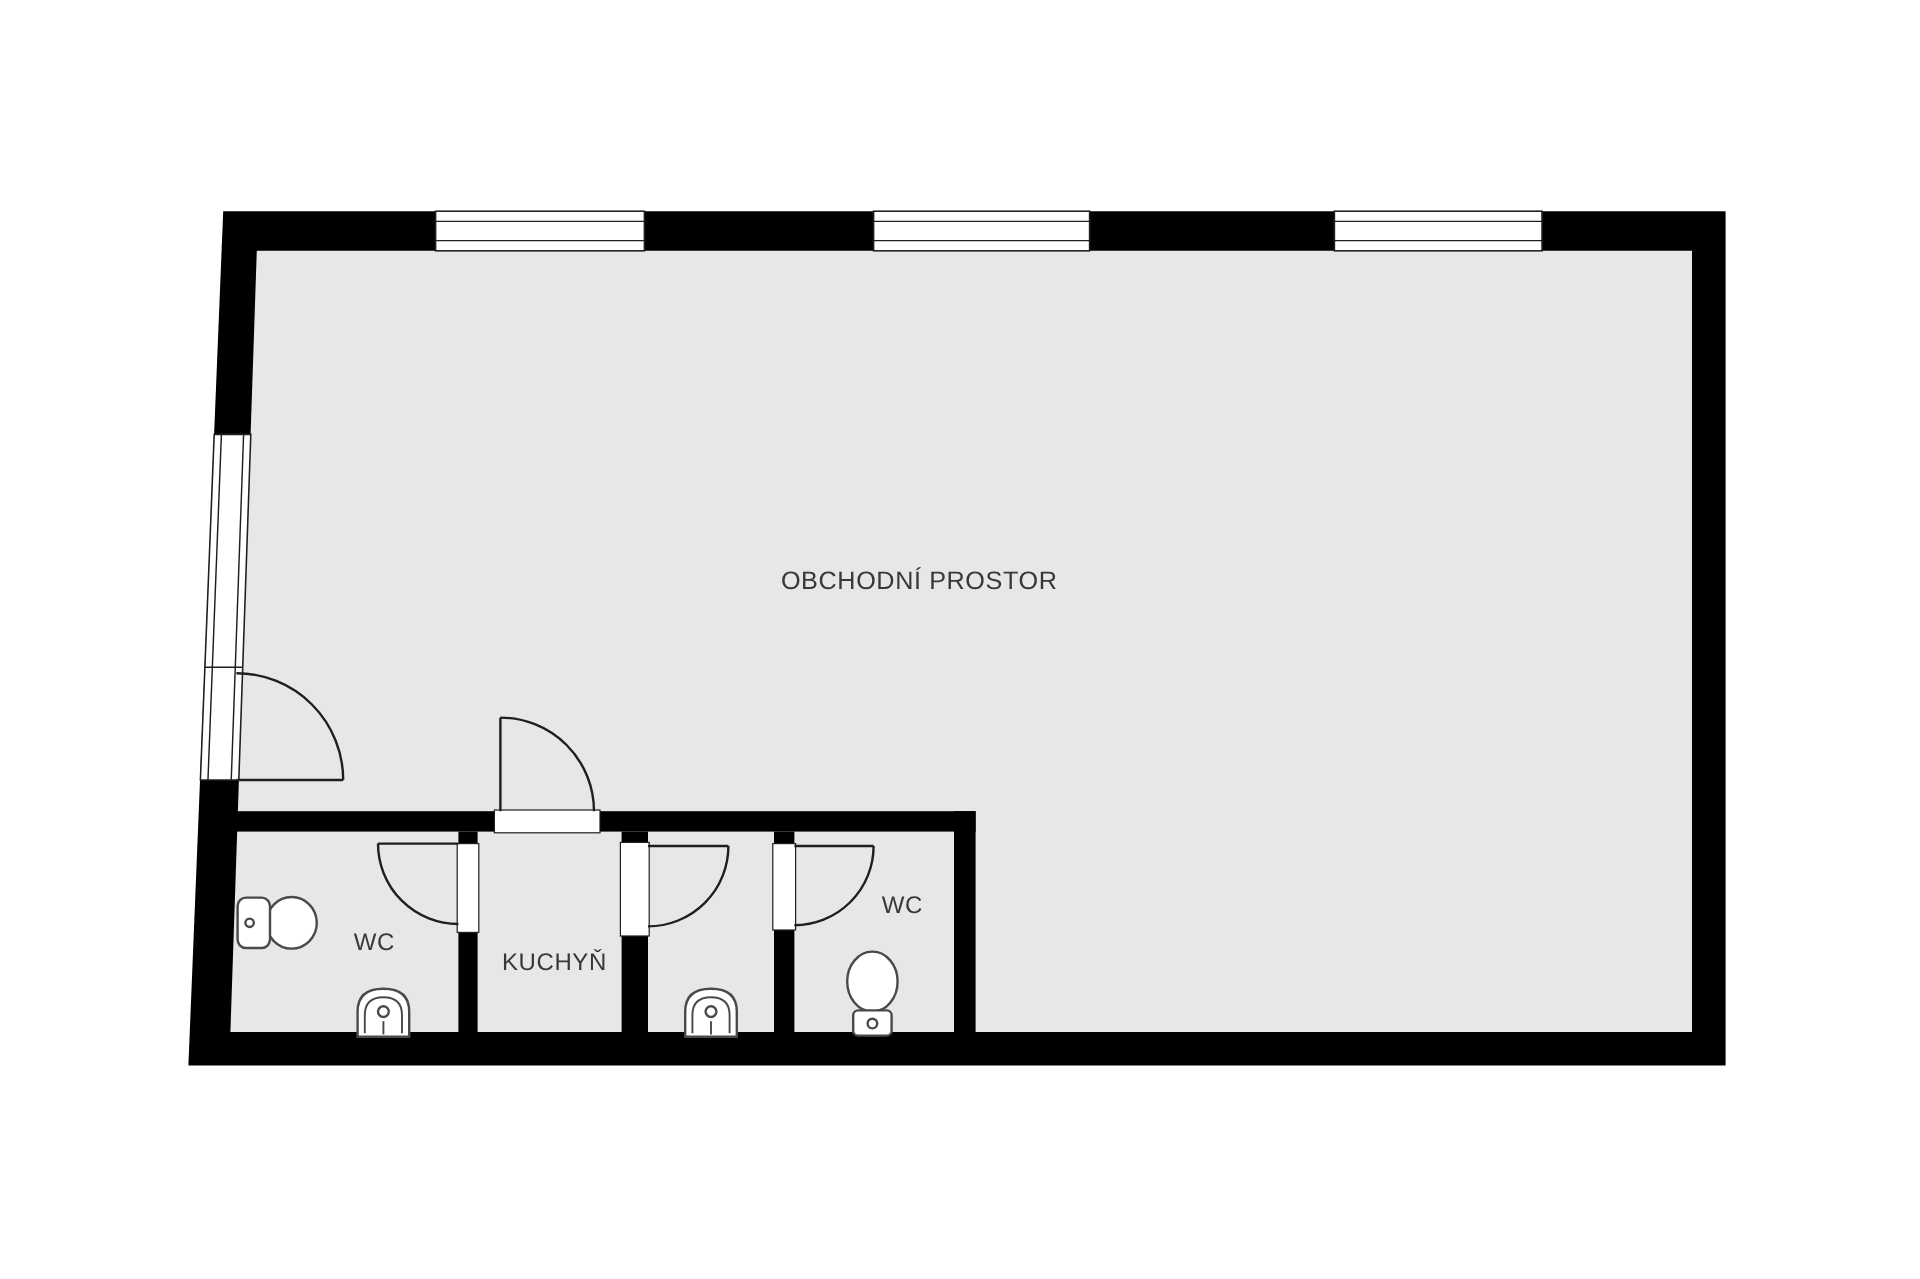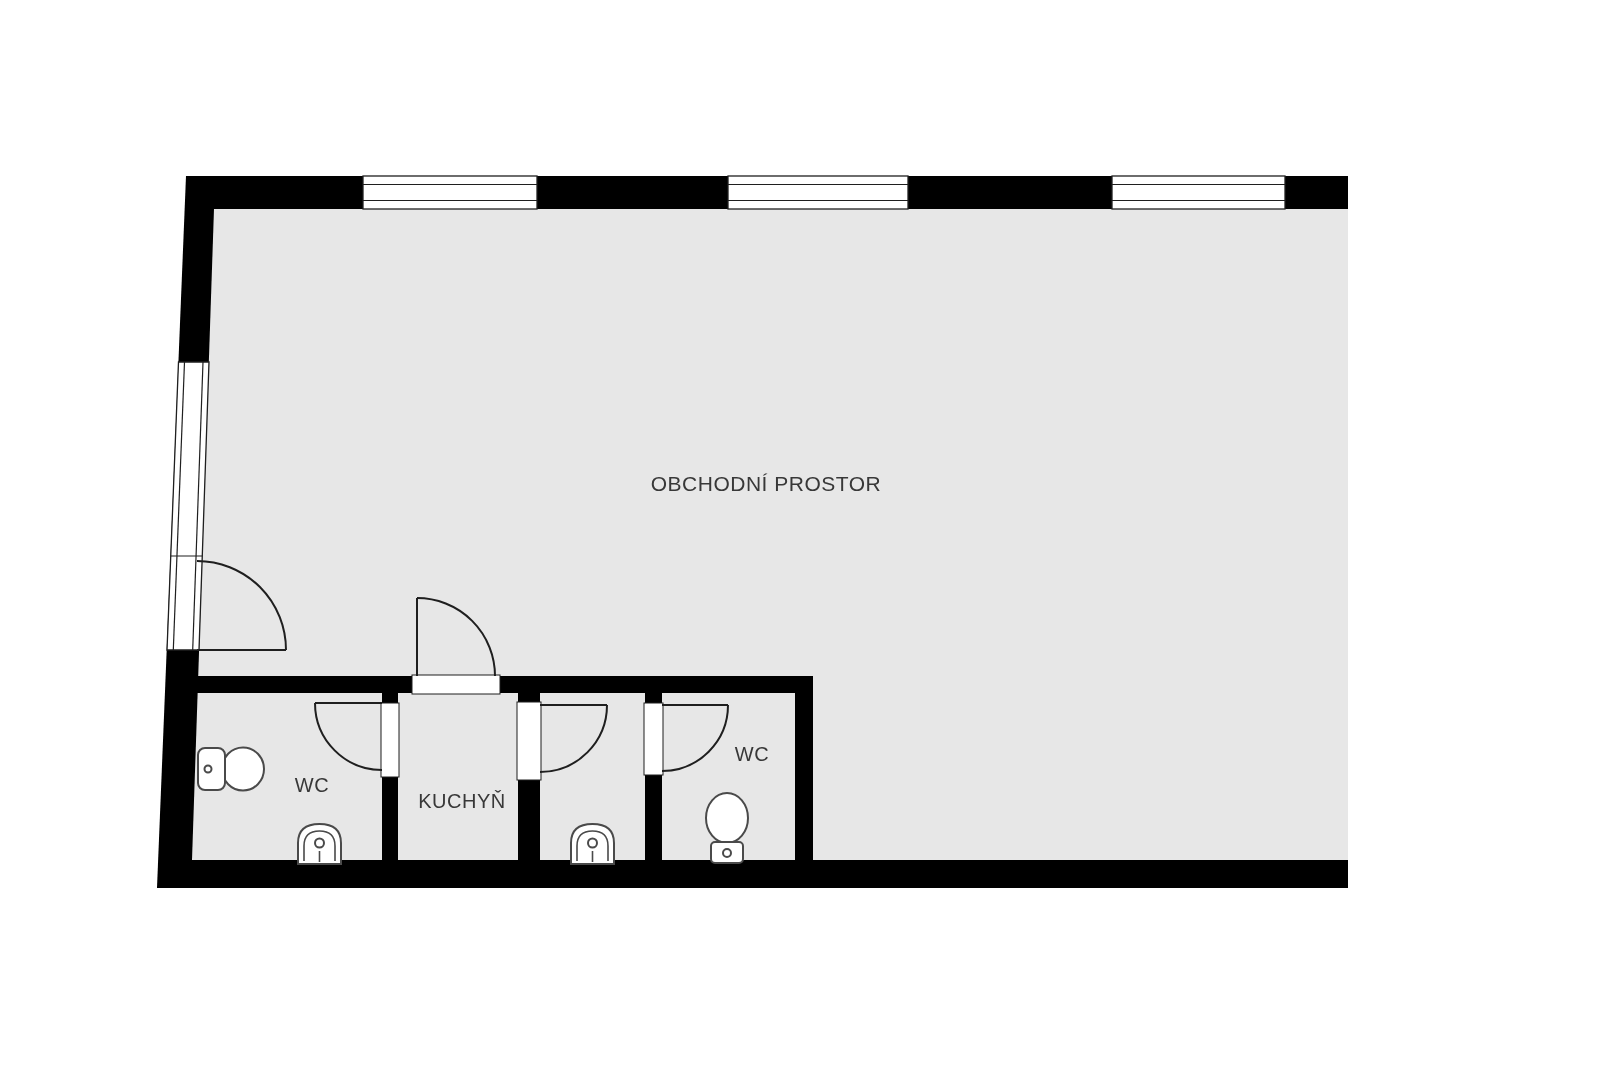--- a/index.html
+++ b/index.html
@@ -4,21 +4,21 @@
 <style>
   :root{
     --wall:#000000;
     --floor:#e7e7e7;
     --bg:#ffffff;
     --line:#1f1f1f;
     --fixture:#4a4a4a;
     --text:#383838;
   }
   html,body{margin:0;padding:0;background:var(--bg);}
-  .plan-wrap{width:1348px;height:1066px;background:var(--bg);overflow:hidden;}
+  .plan-wrap{width:1600px;height:1066px;background:var(--bg);overflow:hidden;}
   svg{display:block;}
   .wall{fill:var(--wall);stroke:none;}
   .floor{fill:var(--floor);stroke:none;}
   .opening{fill:#ffffff;stroke:var(--line);stroke-width:1;}
   .window-pane{fill:#ffffff;stroke:var(--line);stroke-width:1.3;}
   .frame-line{stroke:var(--line);stroke-width:1.2;fill:none;}
   .door{stroke:var(--line);stroke-width:2;fill:none;}
   .fixture{stroke:var(--fixture);stroke-width:2;fill:#ffffff;}
   .fixture-line{stroke:var(--fixture);stroke-width:1.6;fill:none;}
   .room-label{

